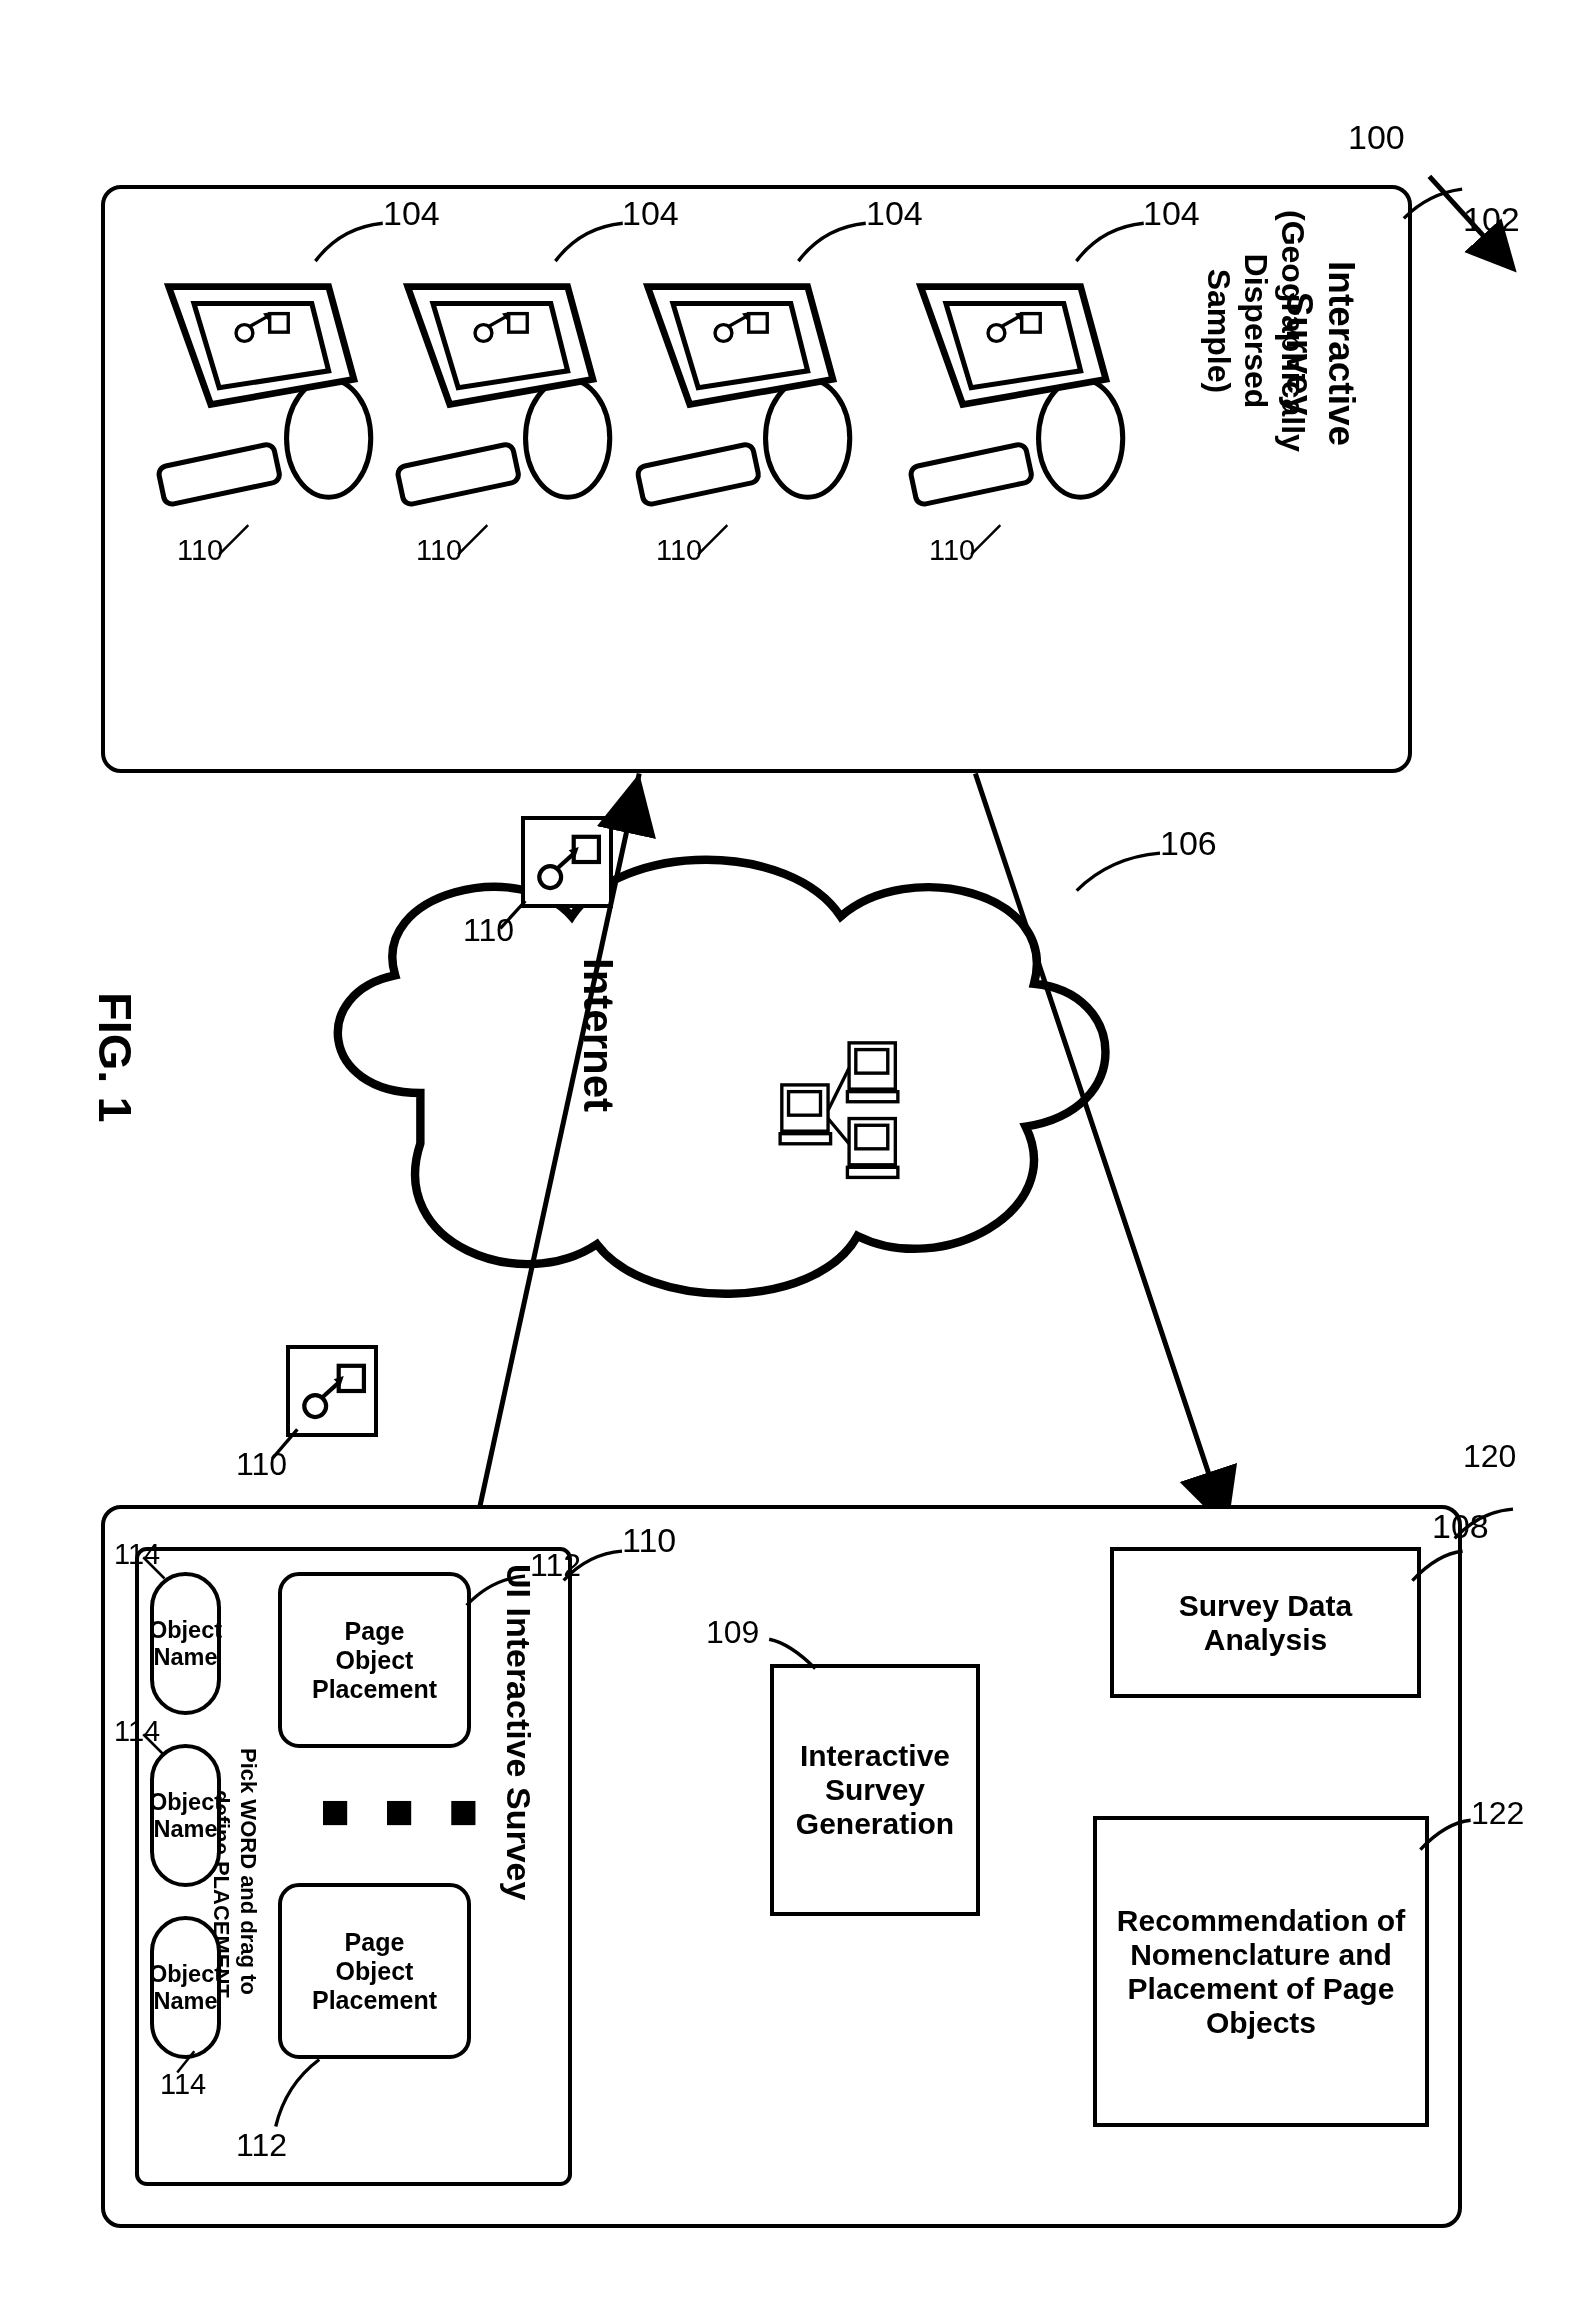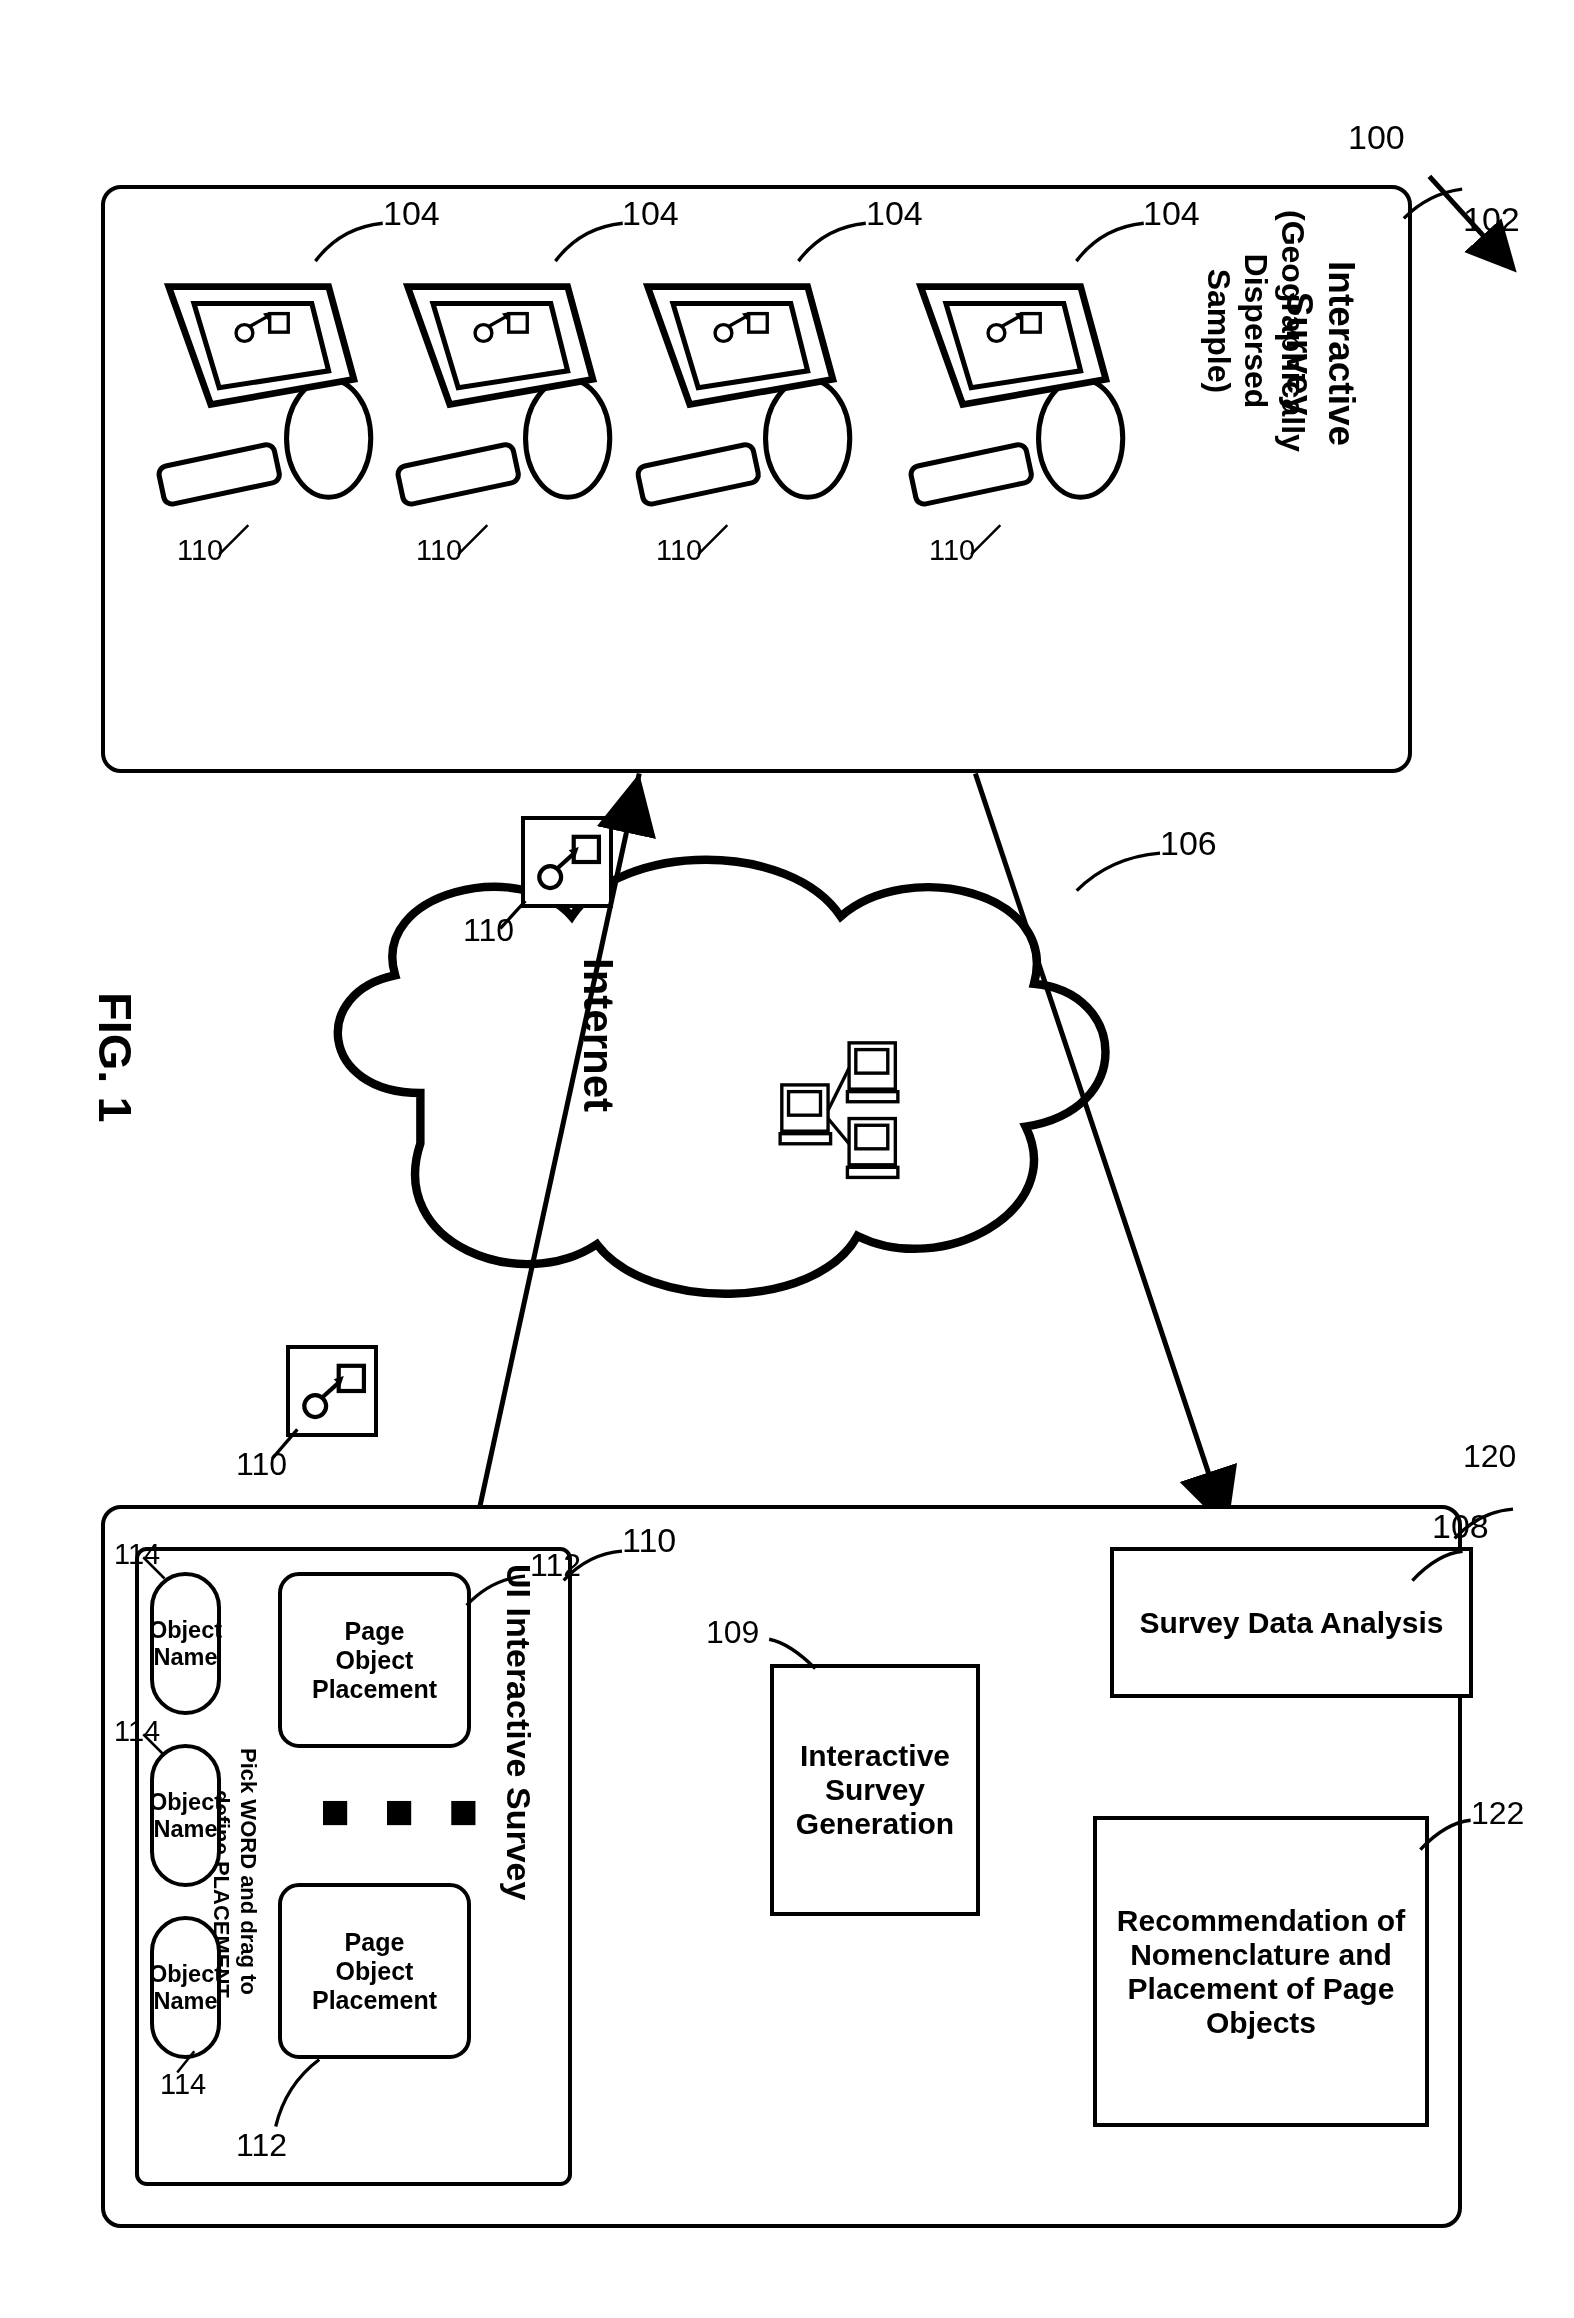--- a/index.html
+++ b/index.html
@@ -346,21 +346,21 @@
     </svg>
 
   <div class="rect-box" style="left:736px; top:1630px; width:210px; height:252px; white-space:pre-line;text-align:center;">Interactive
 Survey
 Generation</div>
   <svg style="left:731px; top:1601px;" width="67" height="42" viewBox="0 0 80 50">
       <path d="M60 40 Q 30 10 5 5" stroke="#000" stroke-width="4" fill="none"></path>
     </svg>
   <div class="callout-num" style="left:672px; top:1580px; font-size:32px;">109</div>
 
-  <div class="rect-box" style="left:1076px; top:1513px; width:363px; height:151px;">Survey Data Analysis</div>
+  <div class="rect-box" style="left:1076px; top:1513px; width:311px; height:151px;">Survey Data Analysis</div>
   <svg style="left:1370px; top:1513px;" width="67" height="42" viewBox="0 0 80 50">
       <path d="M10 40 Q 40 8 70 5" stroke="#000" stroke-width="4" fill="none"></path>
     </svg>
   <div class="callout-num" style="left:1429px; top:1404px; font-size:32px;">120</div>
 
   <div class="rect-box" style="left:1059px; top:1782px; width:336px; height:311px; white-space:pre-line;">Recommendation of
 Nomenclature and
 Placement of Page
 Objects</div>
   <svg style="left:1378px; top:1782px;" width="67" height="42" viewBox="0 0 80 50">

